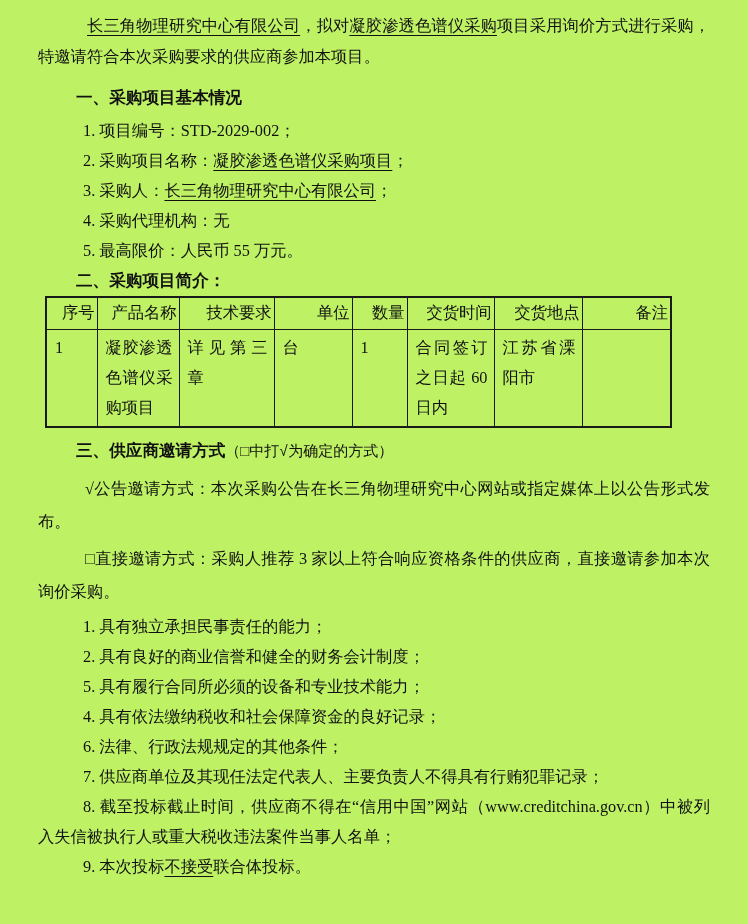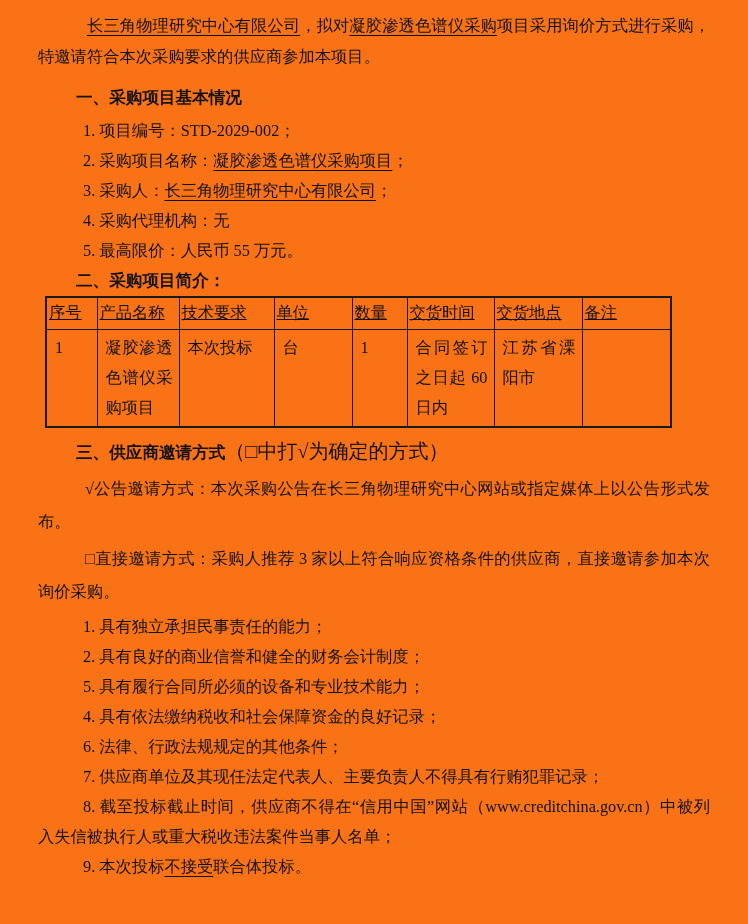--- a/index.html
+++ b/index.html
@@ -1,20 +1,20 @@
 <!DOCTYPE html>
 <html><head>
 <meta charset="utf-8">
 <style>
   * { box-sizing: border-box; }
   html, body { margin: 0; padding: 0; background: #ffffff; }
   .page {
     width: 748px;
     height: 924px;
-    background: #f97316;
+    background: #bef264;
     color: #111111;
     font-family: "Liberation Serif", "DejaVu Serif", serif;
     font-size: 16.3px;
     padding: 6px 38px 0 38px;
     overflow: hidden;
     position: relative;
   }
   p { margin: 0; }
   .intro {
     margin-top: 4px;
@@ -25,23 +25,23 @@
   .u { text-decoration: underline; text-underline-offset: 4px; }
   .heading {
     margin: 0;
     font-family: "Liberation Sans", "DejaVu Sans", sans-serif;
     font-weight: bold;
     font-size: 16.6px;
     line-height: 30px;
     text-indent: 38px;
   }
   .heading .note {
-    font-family: Liberation Serif, serif;
+    font-family: Liberation Mono, monospace;
     font-weight: normal;
-    font-size: 20px;
+    font-size: 15px;
   }
   .h-s1 { margin-top: 12px; font-family: Liberation Mono, monospace; }
   .h-s2 { margin-top: 2px; line-height: 26px; }
   .h-s3 { margin-top: 8px; }
   .h-s4 { margin-top: 4px; }
   .item {
     line-height: 30px;
     text-indent: 45px;
     text-align: justify;
   }
@@ -62,24 +62,23 @@
     width: 625px;
     border: 2px solid #1a1a1a;
   }
   .info-table th, .info-table td {
     border: 1px solid #1a1a1a;
     font-weight: normal;
     font-size: 16.3px;
   }
   .info-table thead th {
     height: 32px;
-    text-align: left;
+    text-align: right;
     vertical-align: middle;
     padding: 0 2px;
-    text-decoration: underline;
   }
   .info-table tbody td {
     height: 85px;
     vertical-align: top;
     text-align: left;
     padding: 3px 6px 3px 8px;
     line-height: 30px;
     text-align: justify;
   }
   .col-xh  { width: 51px; }
@@ -132,21 +131,21 @@
         <th>数量</th>
         <th>交货时间</th>
         <th>交货地点</th>
         <th>备注</th>
       </tr>
     </thead>
     <tbody>
       <tr>
         <td>1</td>
         <td>凝胶渗透色谱仪采购项目</td>
-        <td>本次投标</td>
+        <td>详见第三章</td>
         <td>台</td>
         <td>1</td>
         <td>合同签订之日起 60 日内</td>
         <td>江苏省溧阳市</td>
         <td></td>
       </tr>
     </tbody>
   </table>
 
   <p class="heading h-s3"><span>三、供应商邀请方式</span><span class="note">（□中打√为确定的方式）</span></p>

